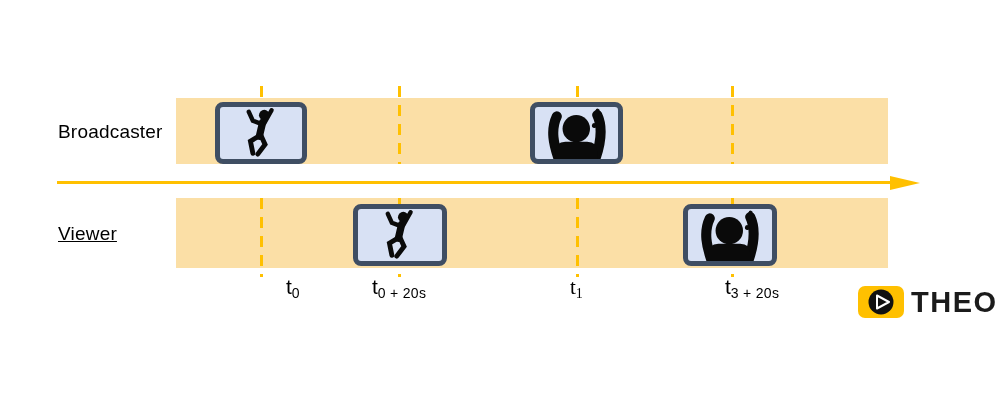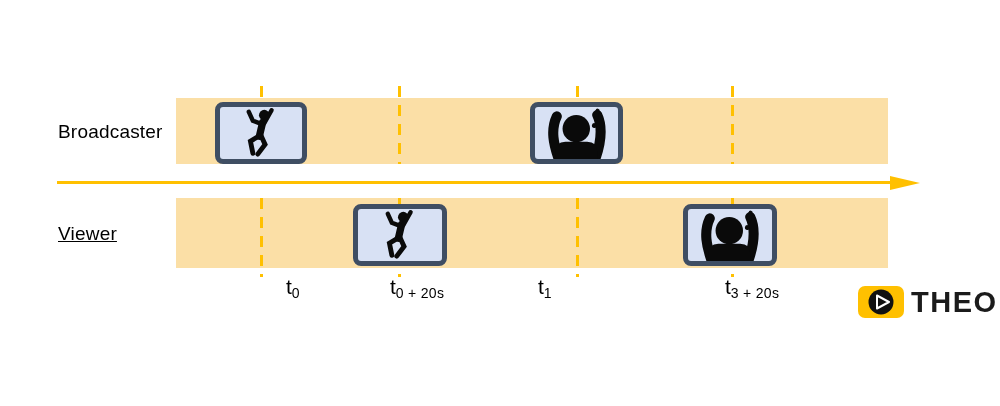--- a/index.html
+++ b/index.html
@@ -75,22 +75,22 @@
   .screen.v2{left:683px;top:204px;width:94px;}
   .screen svg{display:block;}
 
   
   .tick-label{
     position:absolute;top:275px;color:#000;white-space:nowrap;z-index:2;
   }
   .tick-label .t-main{font-size:21px;}
   .tick-label .t-sub{font-size:14px;position:relative;top:4px;letter-spacing:0.3px;}
   .tl-t0{left:254px;margin-left:32px;}
-  .tl-t0d{left:390px;}
-  .tl-t1{left:538px;}
+  .tl-t0d{left:372px;}
+  .tl-t1{left:570px;font-family:Liberation Serif, serif;}
   .tl-t1d{left:725px;}
 
   
   .logo{
     position:absolute;left:816px;top:286px;height:32px;
     display:flex;align-items:flex-start;gap:7px;z-index:5;padding-left:42px;
   }
   .logo-text{
     font-size:29px;font-weight:700;color:#1b1b1b;
     letter-spacing:1.5px;line-height:32px;

